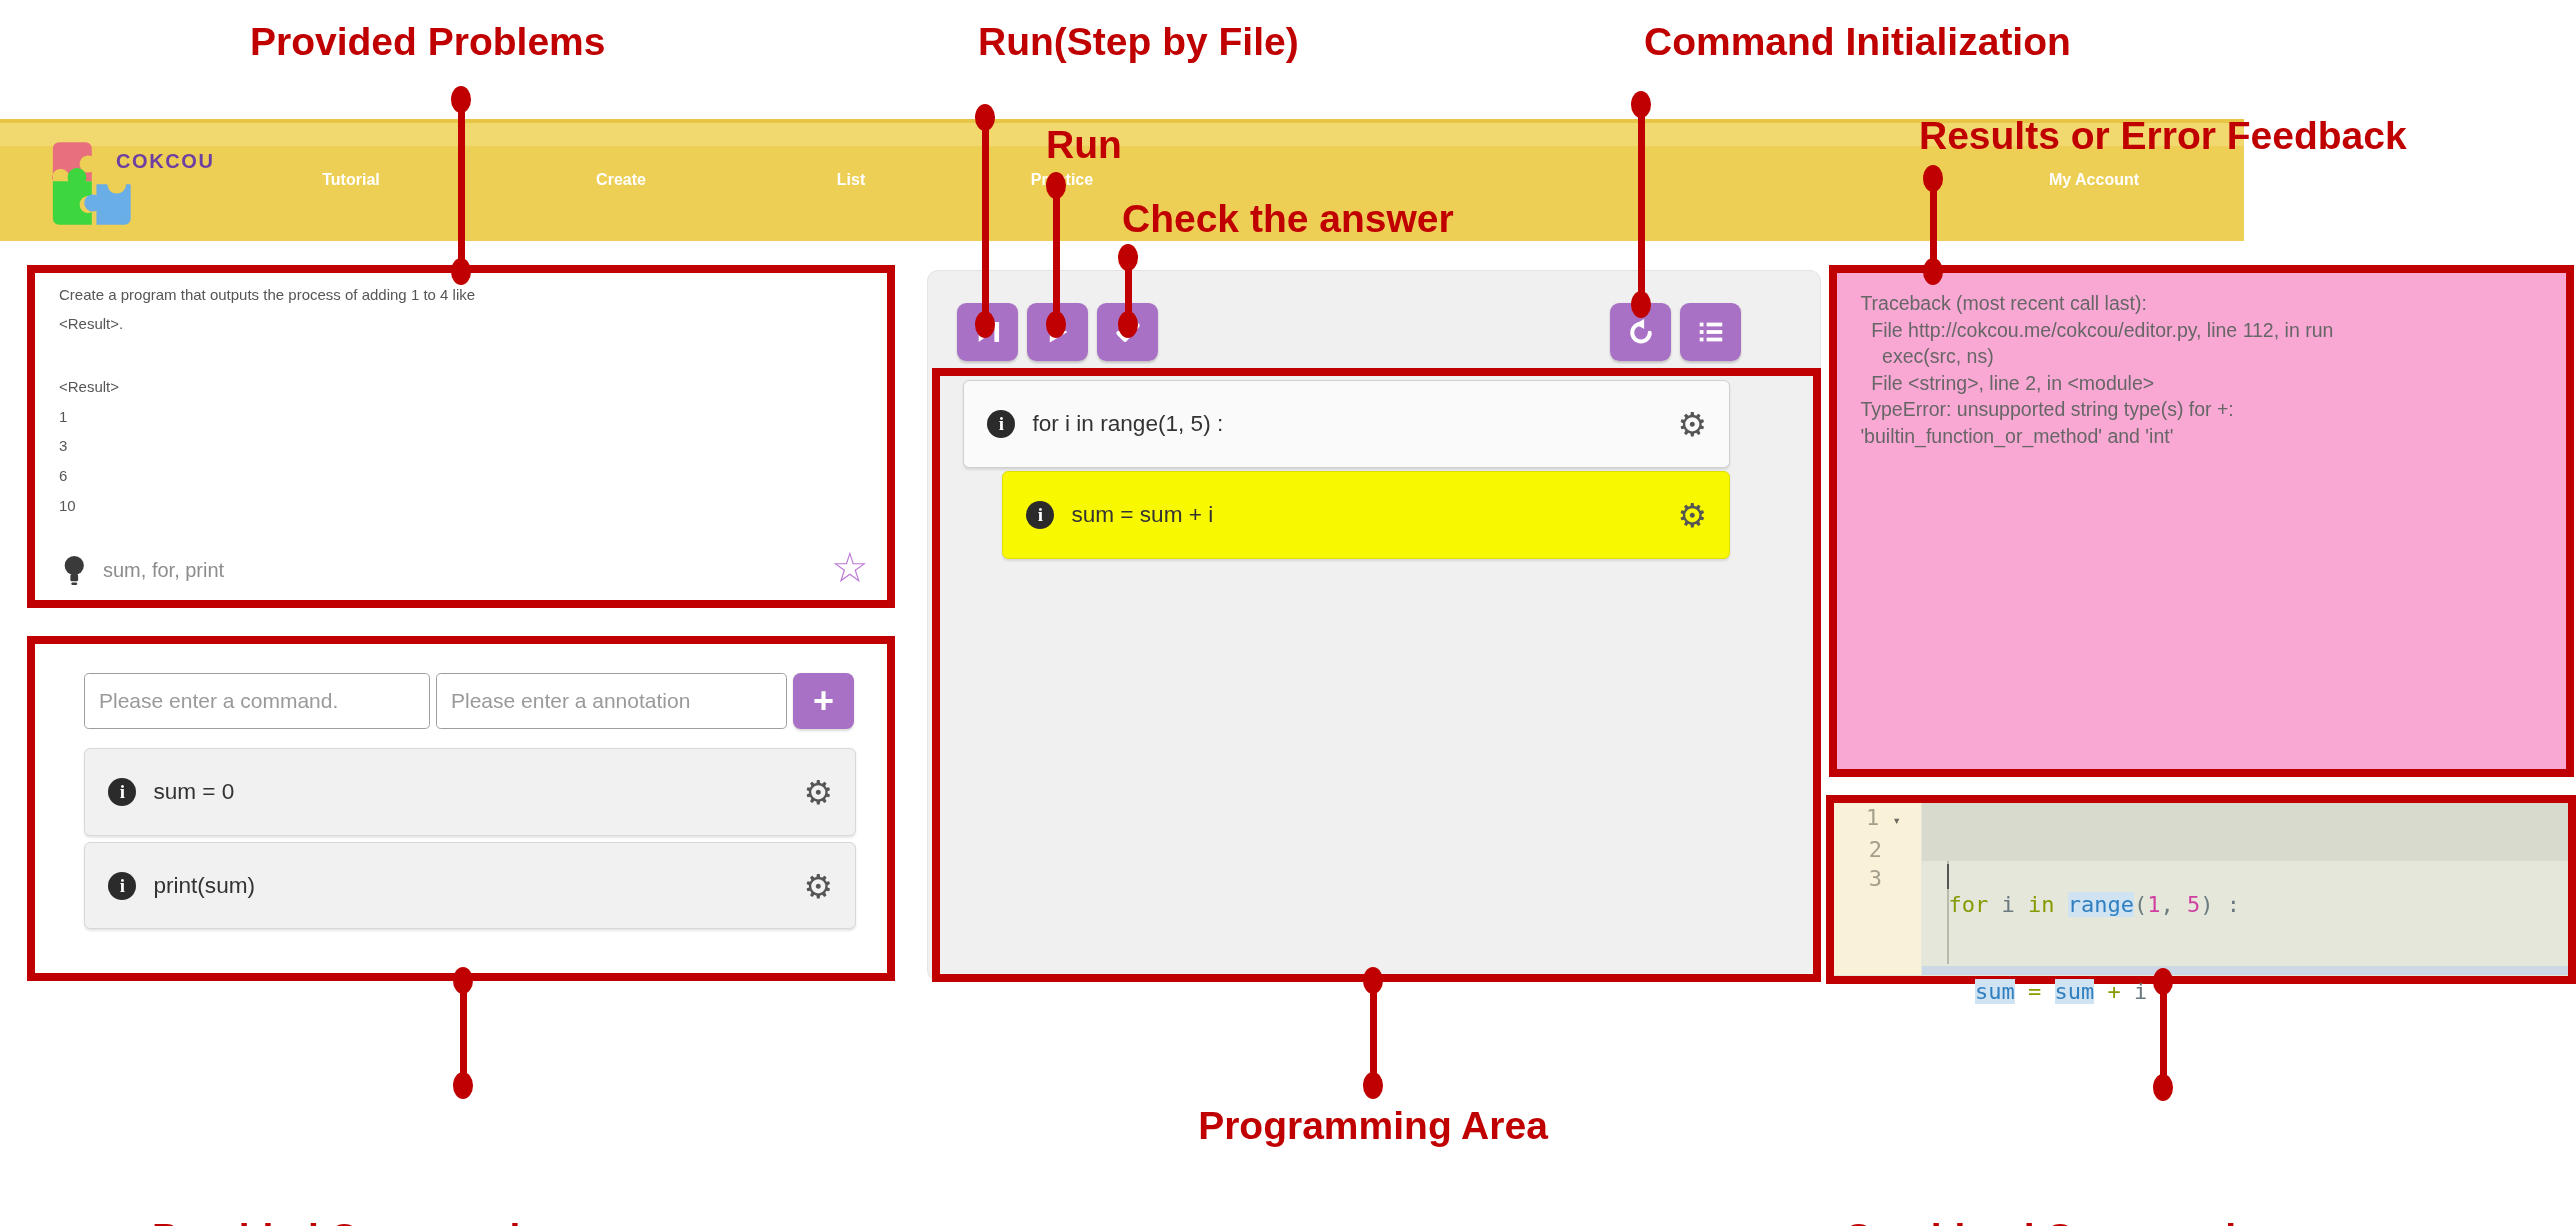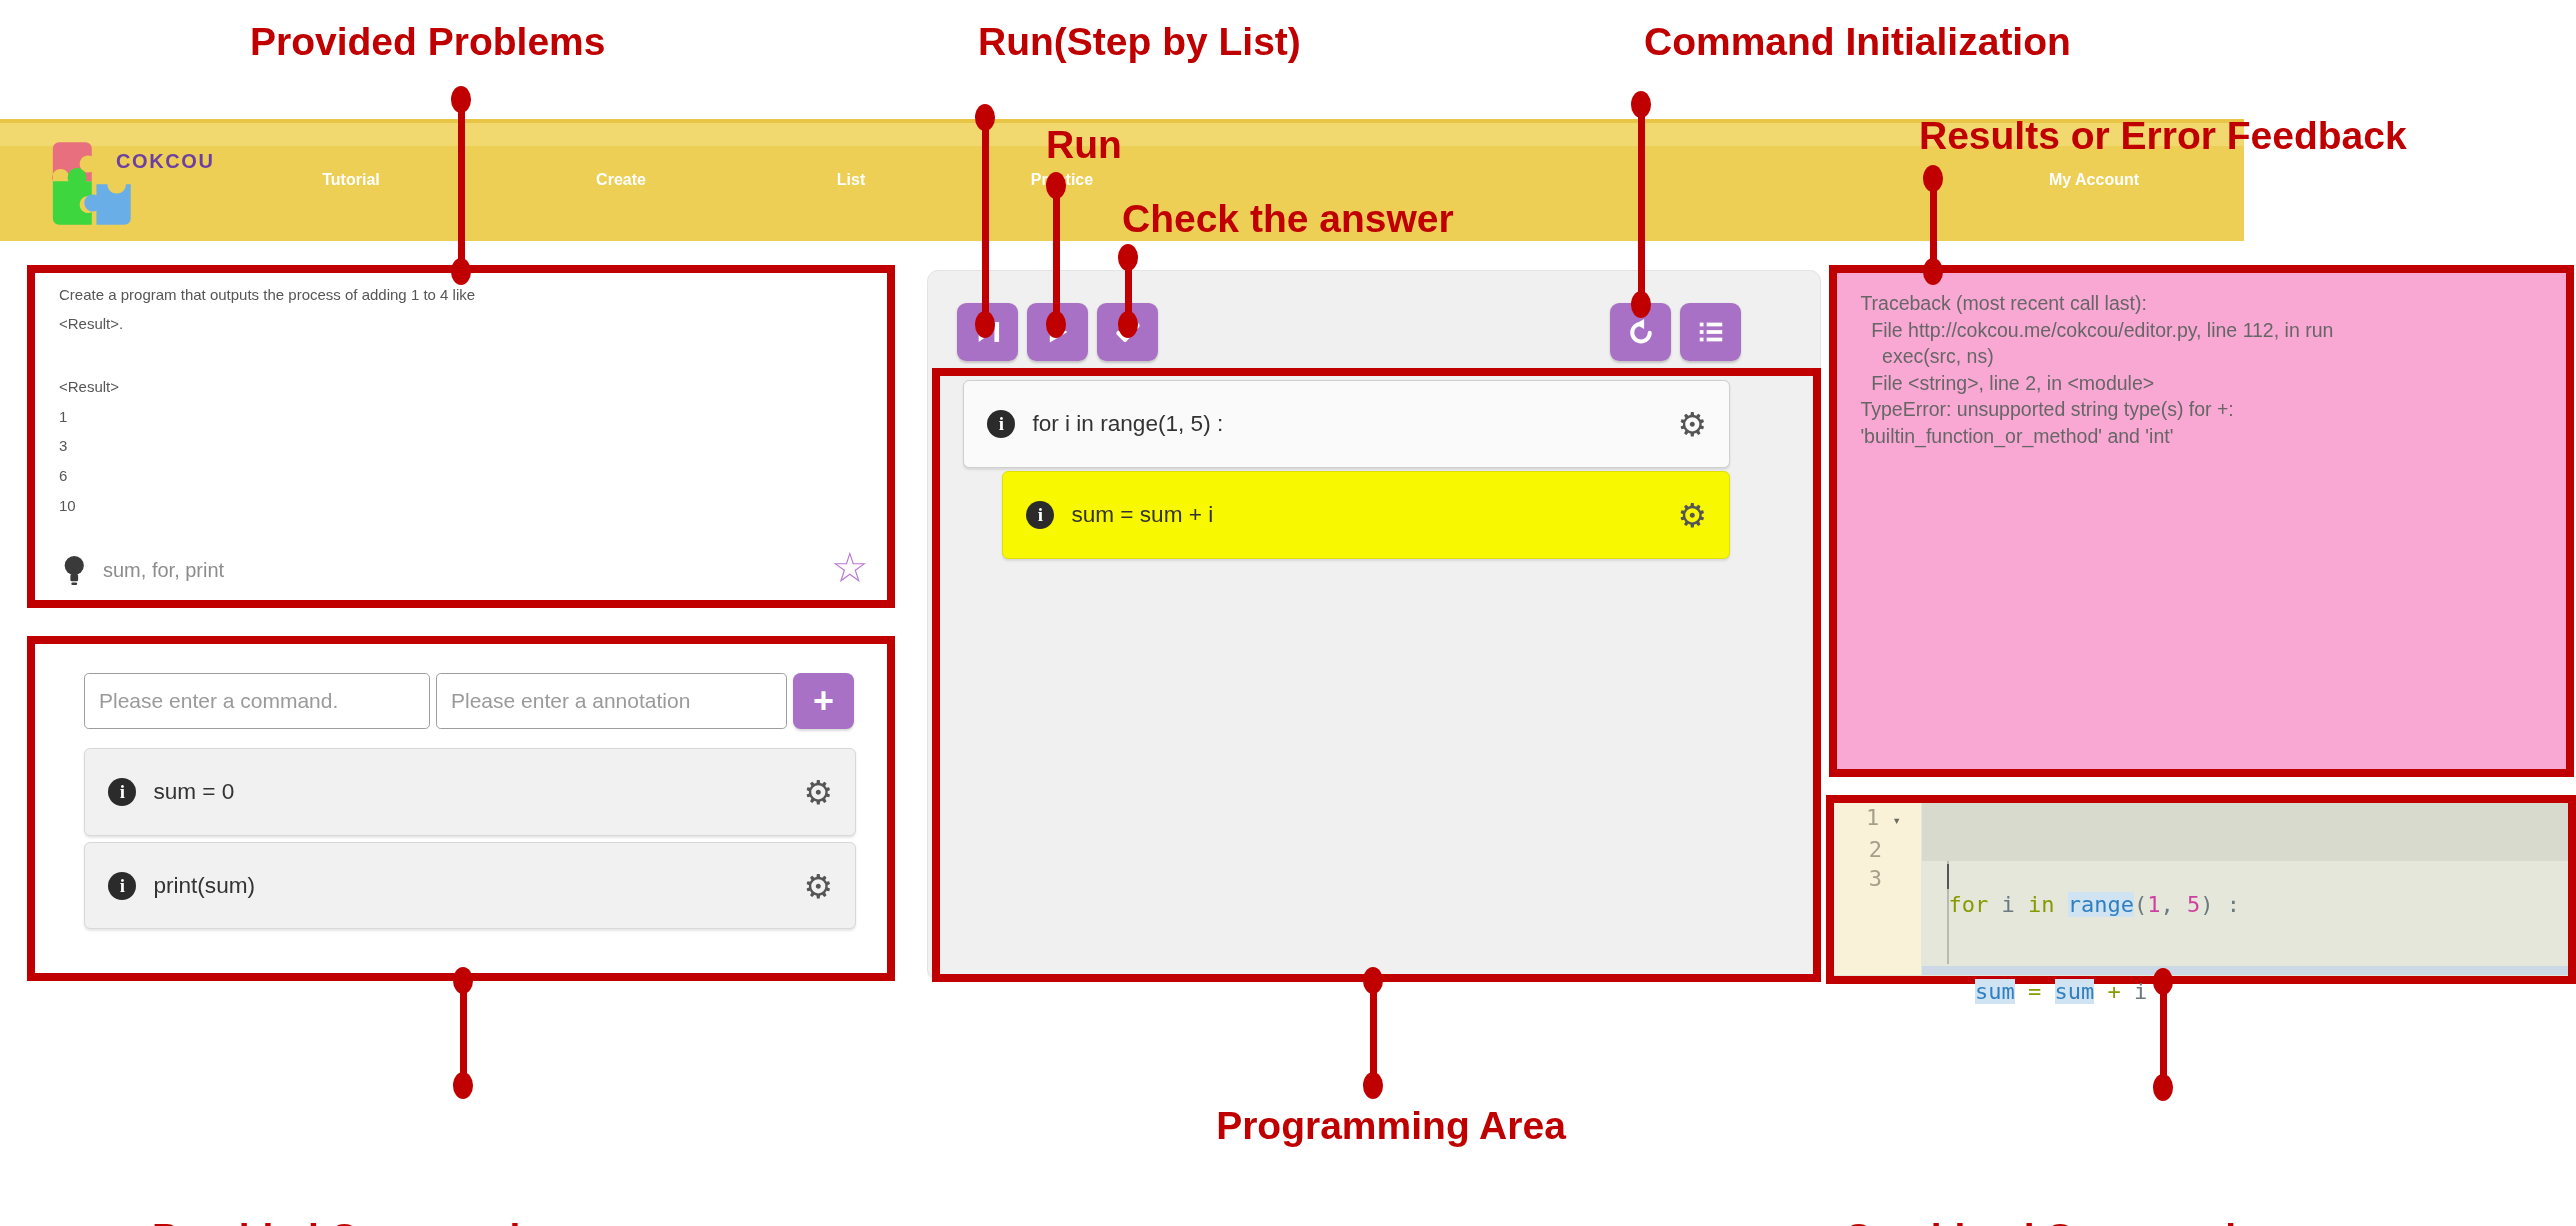--- a/index.html
+++ b/index.html
@@ -239,31 +239,31 @@
   <div class="ed-content">
     <div class="ed-band"></div>
     <div class="ed-line"><span class="kw">for</span><span> i </span><span class="kw">in</span><span> </span><span class="fn hl">range</span><span>(</span><span class="num">1</span><span>, </span><span class="num">5</span><span>) </span><span>:</span></div>
     <div class="ed-line"><span>  </span><span class="fn hl">sum</span><span class="kw"> = </span><span class="fn hl">sum</span><span class="kw"> + </span><span>i</span></div>
   </div>
   <div class="ed-guide"></div>
   <div class="ed-cursor"></div>
   <div class="ed-scroll"></div>
 
   <div class="red-label" style="left:250px;top:14px;">Provided Problems</div>
-  <div class="red-label" style="left:978px;top:14px;">Run(Step by List)</div>
+  <div class="red-label" style="left:978px;top:14px;">Run(Step by File)</div>
   <div class="red-label" style="left:1644px;top:14px;">Command Initialization</div>
   <div class="red-label" style="left:1919px;top:108px;">Results or Error Feedback</div>
   <div class="red-label" style="left:1046px;top:117px;">Run</div>
   <div class="red-label" style="left:1122px;top:191px;">Check the answer</div>
 
   <div class="red-label" style="left:152px;top:1098px;">
     <div>Provided Commands</div>
     
   </div>
-  <div class="red-label" style="left:1373px;top:1098px;transform:translateX(-50%);margin-left:18px;">Programming Area</div>
+  <div class="red-label" style="left:1373px;top:1098px;transform:translateX(-50%);">Programming Area</div>
   <div class="red-label" style="left:1844px;top:1098px;">
     <div>Combined Commands</div>
     
   </div>
 
   <div class="conn" style="left:458px;top:99px;height:173px;"></div>
   <div class="dot" style="left:451px;top:86px;"></div>
   <div class="dot" style="left:451px;top:258px;"></div>
 
   <div class="conn" style="left:982px;top:117px;height:207px;"></div>

